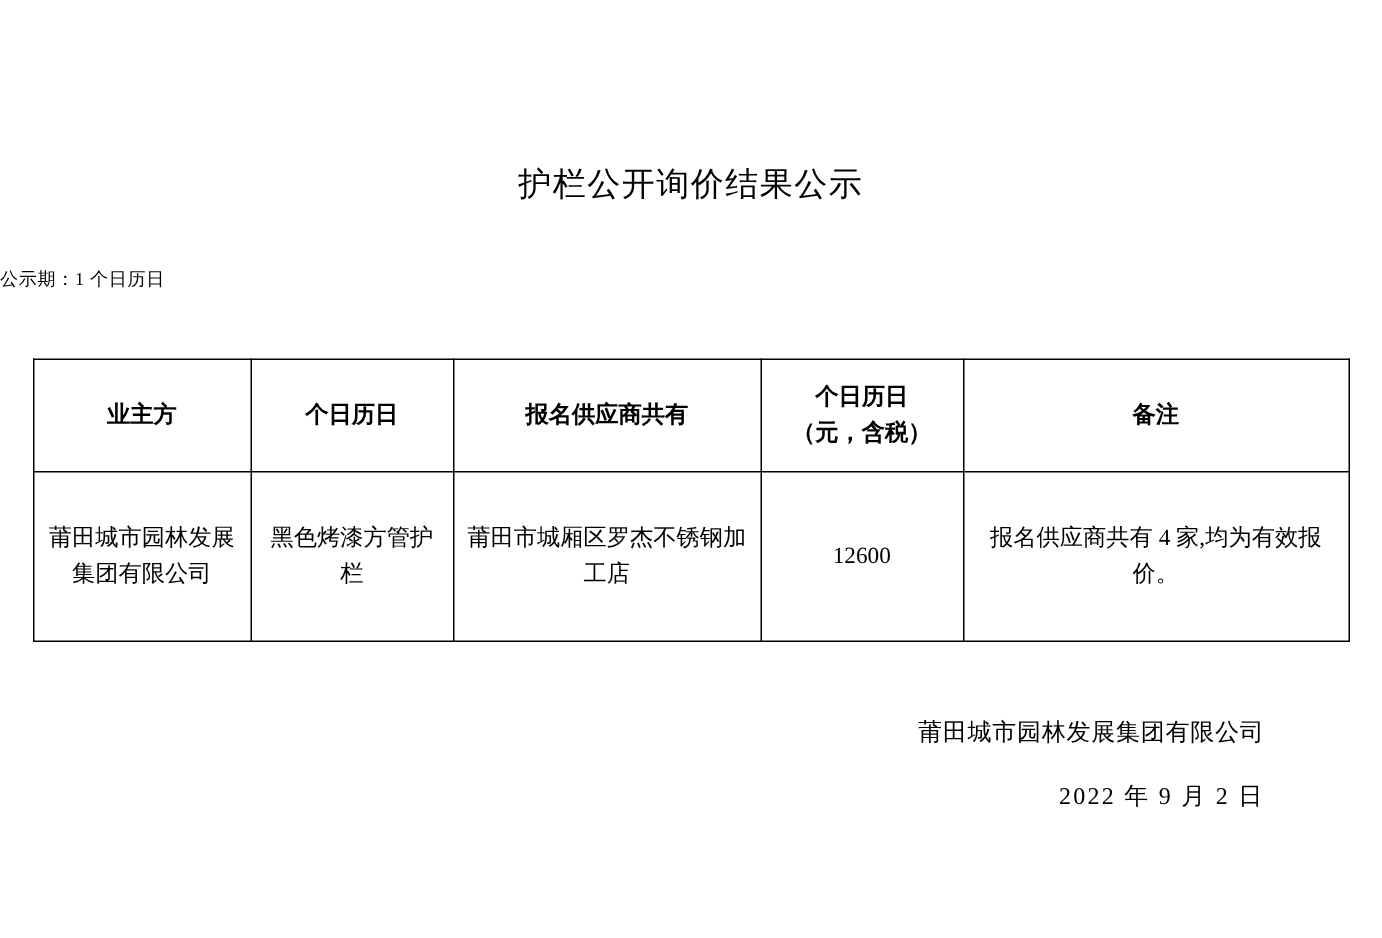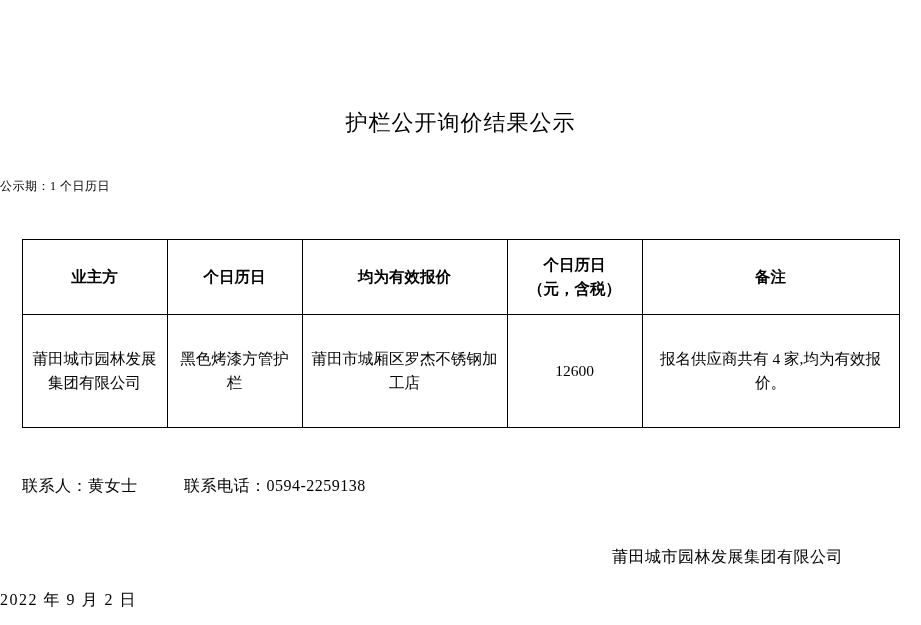--- a/index.html
+++ b/index.html
@@ -81,20 +81,21 @@
     margin-left: 42px;
   }
   .signer {
     text-align: right;
     font-size: 16px;
     padding-right: 78px;
     padding-top: 50px;
     letter-spacing: 0.5px;
   }
   .doc-date {
+    text-align: right;
     font-size: 16px;
     padding-right: 78px;
     padding-top: 22px;
     letter-spacing: 1.5px;
   }
 </style>
 </head>
 <body>
 
 <div class="page">
@@ -108,41 +109,37 @@
       <col class="col-owner">
       <col class="col-item">
       <col class="col-chosen">
       <col class="col-price">
       <col class="col-remark">
     </colgroup>
     <thead>
       <tr>
         <th>业主方</th>
         <th>个日历日</th>
-        <th>均为有效报价</th>
+        <th>报名供应商共有</th>
         <th>
           <div>个日历日</div>
           <div>（元，含税）</div>
         </th>
         <th>备注</th>
       </tr>
     </thead>
     <tbody>
       <tr>
         <td>莆田城市园林发展集团有限公司</td>
         <td>黑色烤漆方管护栏</td>
         <td>莆田市城厢区罗杰不锈钢加工店</td>
         <td class="cell-price">12600</td>
         <td class="cell-remark">报名供应商共有 4 家,均为有效报价。</td>
       </tr>
     </tbody>
   </table>
 
-  <div class="contact-line">
-    <span>联系人：黄女士</span>
-    <span class="phone">联系电话：0594-2259138</span>
-  </div>
 
   <div class="signer">莆田城市园林发展集团有限公司</div>
 
   <div class="doc-date">2022 年  9 月  2 日</div>
 
 </div>
 
 </body></html>

